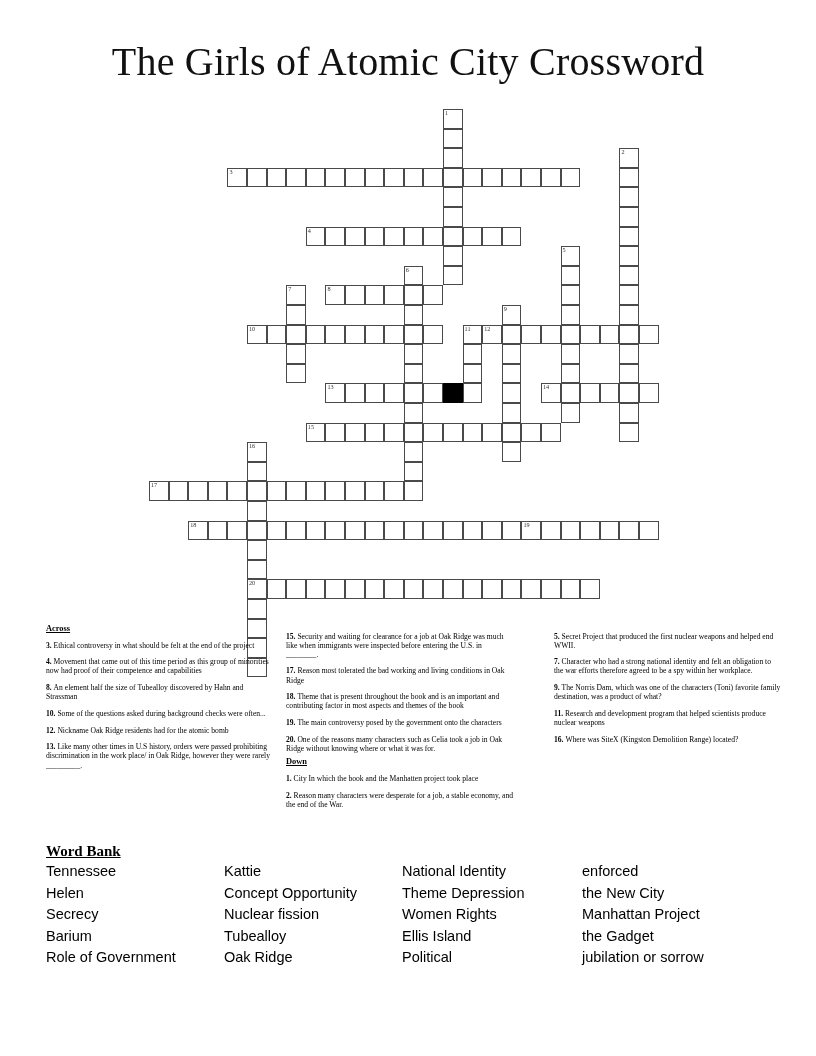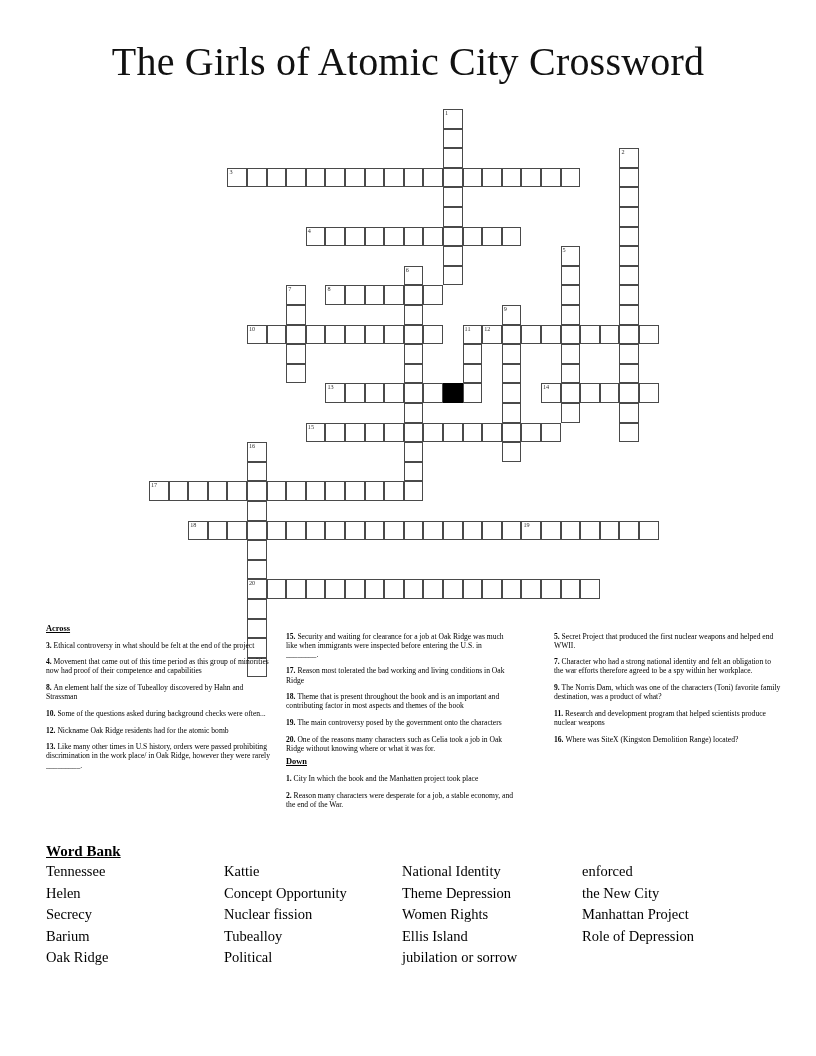--- a/index.html
+++ b/index.html
@@ -114,21 +114,21 @@
     text-decoration: underline;
     margin-bottom: 2px;
     display: block;
   }
   .wb-grid {
     display: grid;
     grid-template-columns: 178px 178px 180px 190px;
     row-gap: 2.5px;
   }
   .wb-item {
-    font-family: Liberation Serif, serif;
+    font-family: Liberation Sans, sans-serif;
     font-size: 14.5px;
     line-height: 19px;
     color: #000;
     white-space: nowrap;
   }
 </style>
 </head>
 <body>
 
 <div class="page">
@@ -411,20 +411,21 @@
         <div class="wb-item">Concept Opportunity</div>
         <div class="wb-item">Theme Depression</div>
         <div class="wb-item">the New City</div>
         <div class="wb-item">Secrecy</div>
         <div class="wb-item">Nuclear fission</div>
         <div class="wb-item">Women Rights</div>
         <div class="wb-item">Manhattan Project</div>
         <div class="wb-item">Barium</div>
         <div class="wb-item">Tubealloy</div>
         <div class="wb-item">Ellis Island</div>
-        <div class="wb-item">Role of Depression</div>
+        <div class="wb-item">the Gadget</div>
+        <div class="wb-item">Role of Government</div>
         <div class="wb-item">Oak Ridge</div>
         <div class="wb-item">Political</div>
         <div class="wb-item">jubilation or sorrow</div>
       </div>
   </div>
 
 </div>
 
 </body></html>

